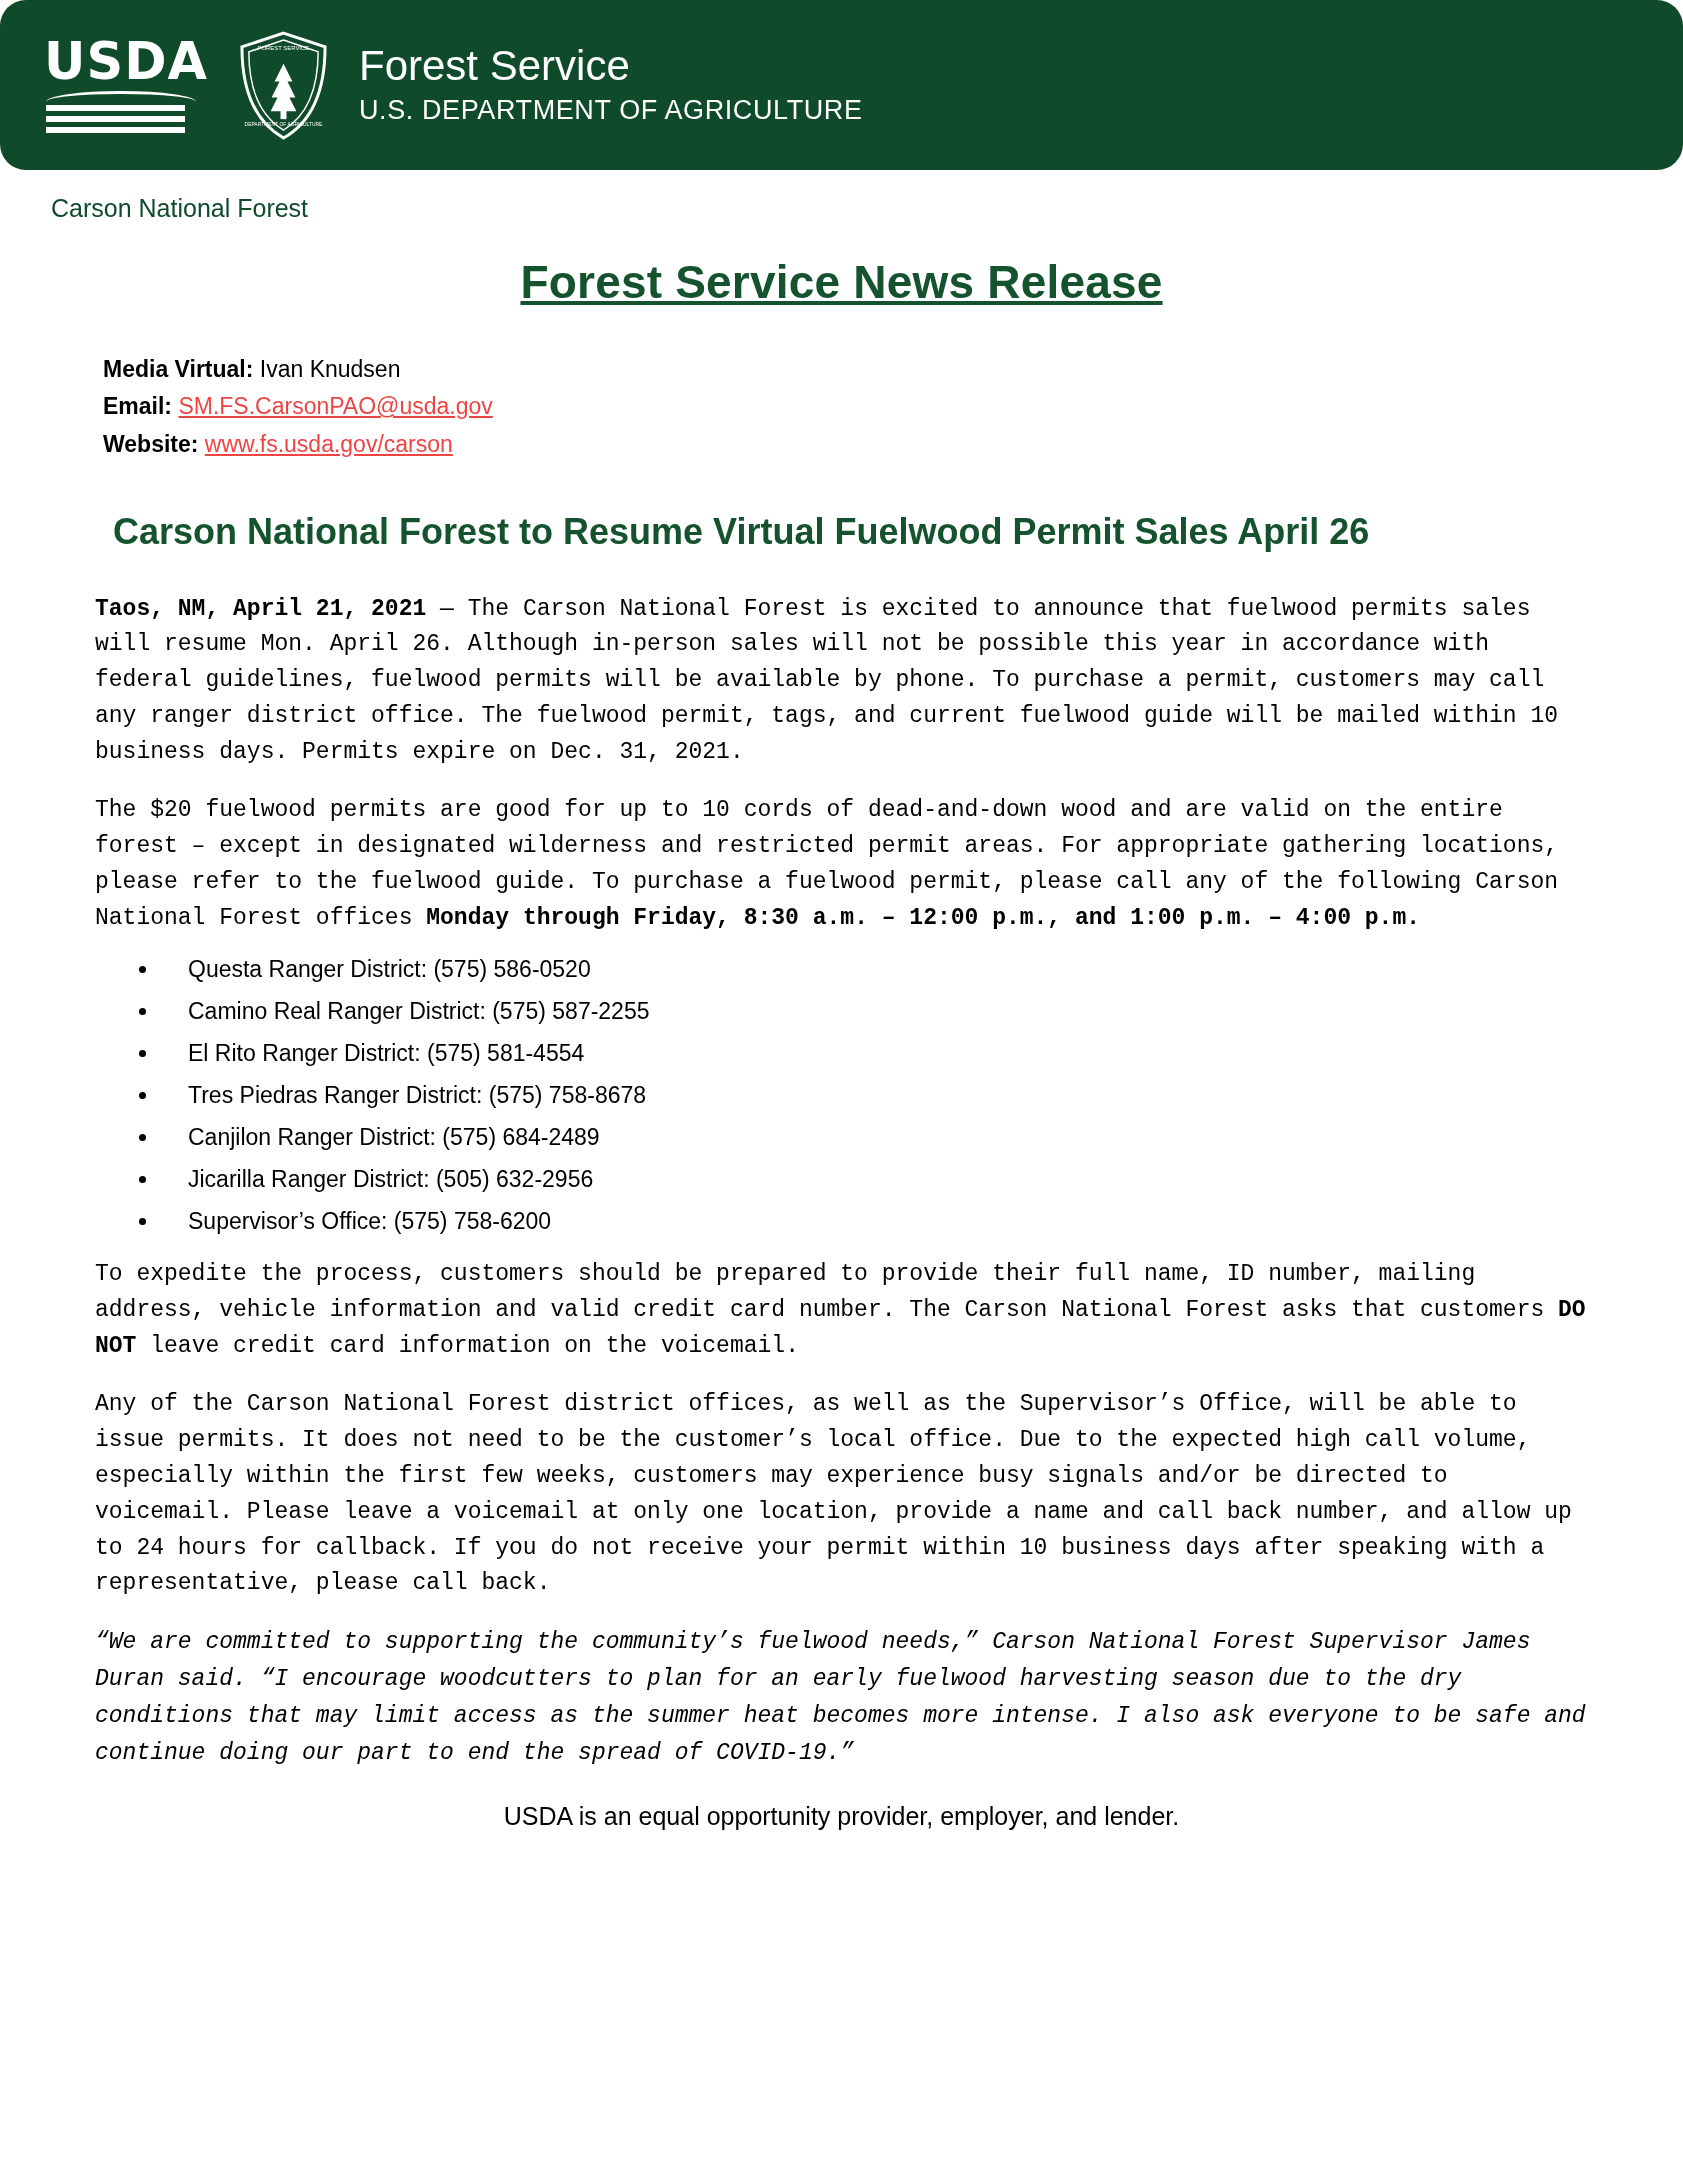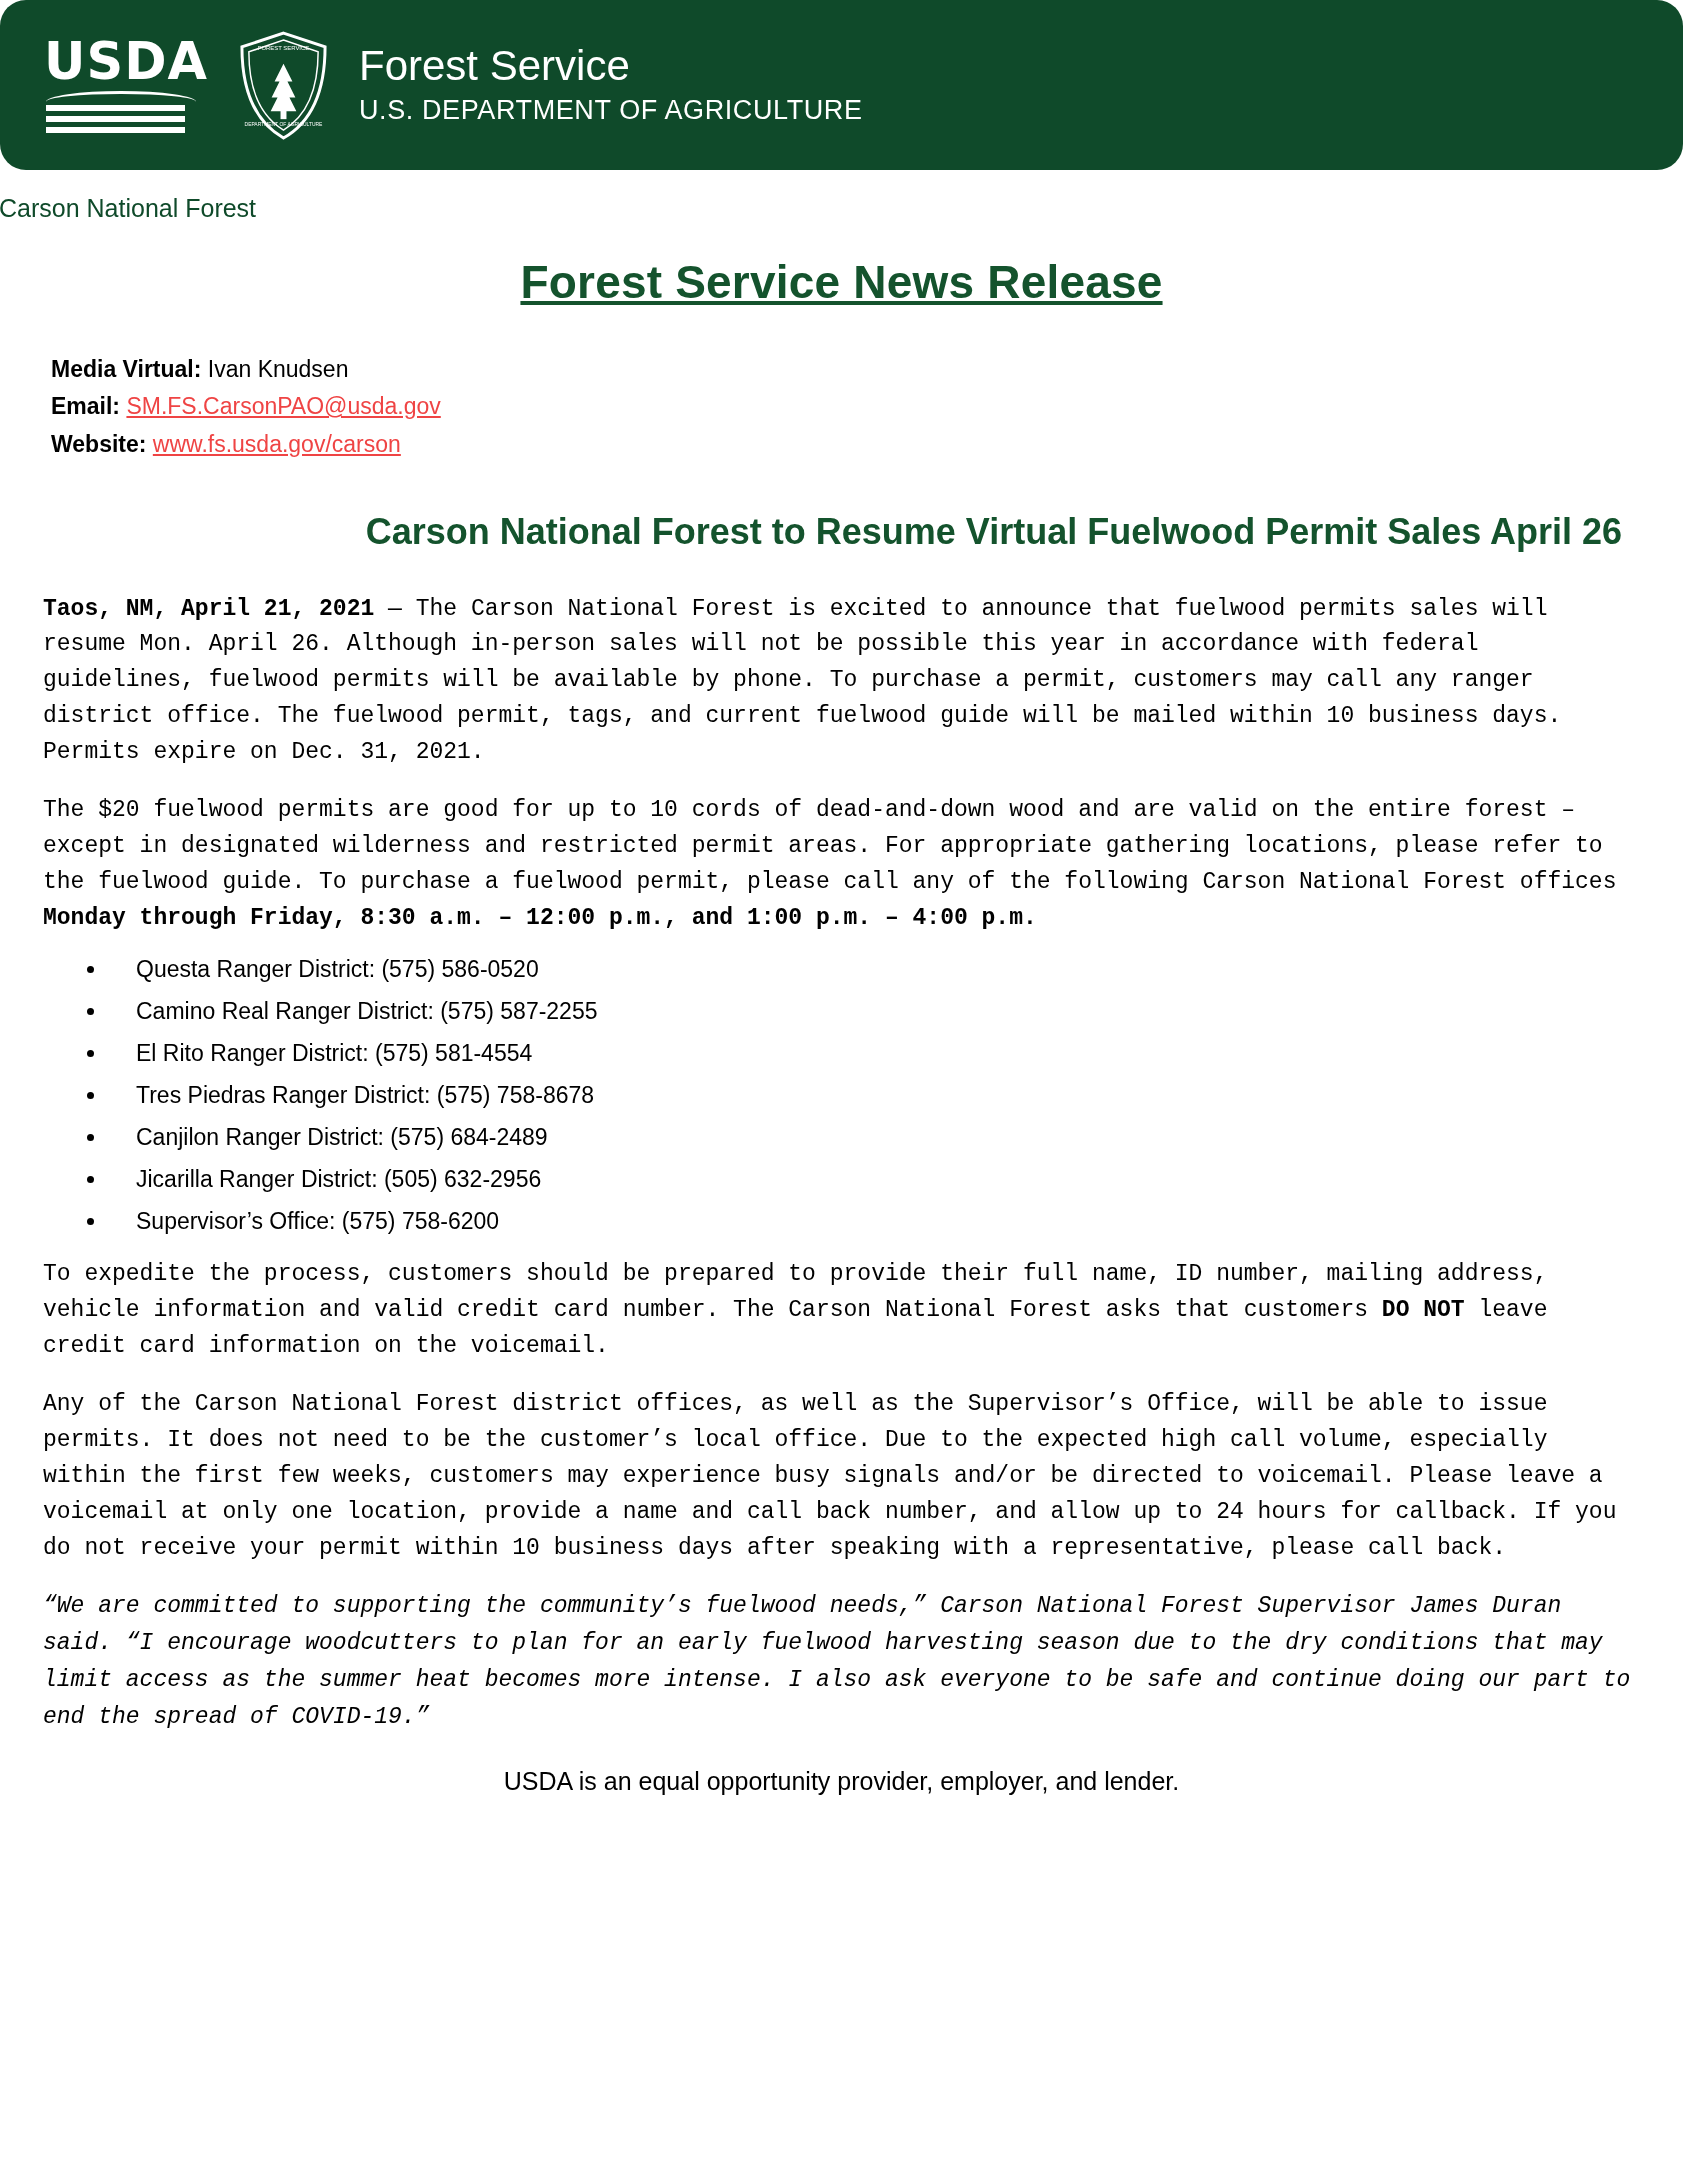--- a/index.html
+++ b/index.html
@@ -81,21 +81,21 @@
     font-weight: normal;
   }
   .fs-title-sub {
     font-size: 27px;
     letter-spacing: 0.6px;
     margin-top: 6px;
   }
 
   
   .page {
-    padding: 0 43px;
+    padding: 0 95px;
     box-sizing: border-box;
   }
   .forest-name {
     color: #0f4a2a;
     font-size: 25px;
     margin-top: 24px;
     margin-left: -44px;
   }
   h1.release-title {
     color: #14532d;
@@ -117,21 +117,21 @@
   .contact-block a {
     color: #ef4444;
     text-decoration: underline;
     text-align: center;
   }
 
   h2.headline {
     color: #14532d;
     font-size: 36px;
     font-weight: bold;
-    text-align: right;
+    text-align: left;
     margin: 46px 18px 0 18px;
     line-height: 1.3;
   }
 
   .body-text {
     font-size: 23px;
     line-height: 1.56;
     margin-top: 36px;
     text-align: left;
   }

